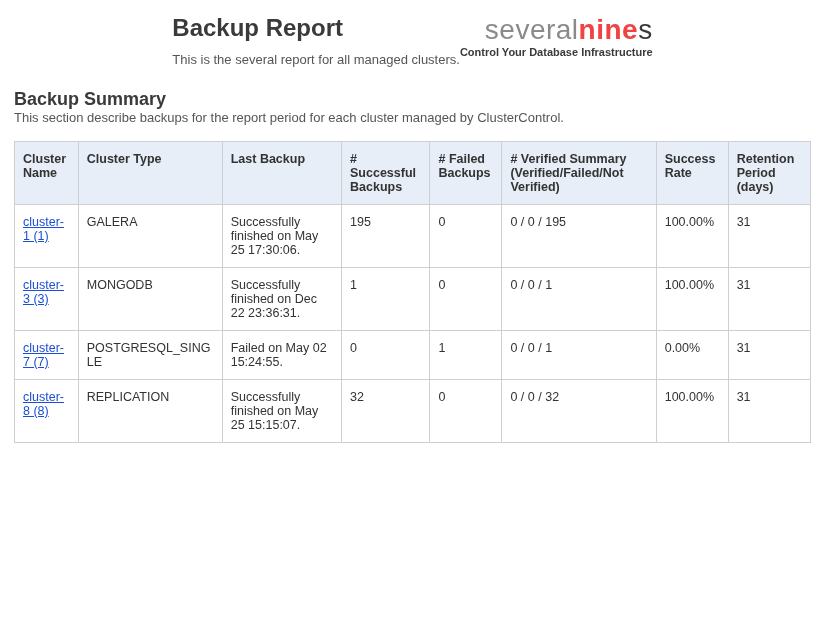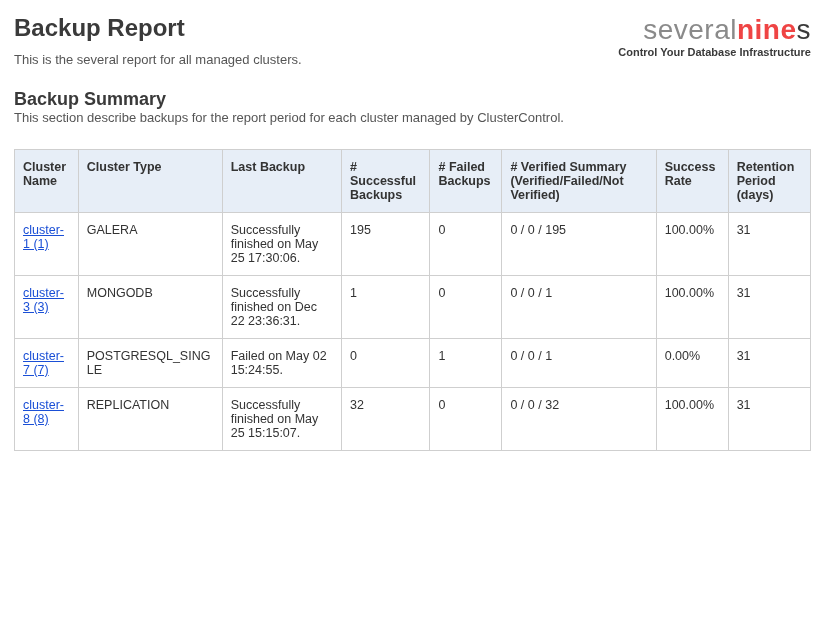--- a/index.html
+++ b/index.html
@@ -6,21 +6,21 @@
   body {
     margin: 0;
     padding: 10px 14px;
     font-family: "Segoe UI", "Lucida Grande", Verdana, Arial, sans-serif;
     color: #444;
     background: #fff;
     width: 825px;
   }
   .header-row {
     display: flex;
-    justify-content: space-between;
+    justify-content: center;
     align-items: flex-start;
   }
   h1 {
     font-size: 24px;
     font-weight: 700;
     margin: 4px 0 10px 0;
     color: #3a3a3a;
   }
   .subtitle {
     font-size: 13px;
@@ -29,21 +29,21 @@
   }
   h2 {
     font-size: 18px;
     font-weight: 700;
     margin: 4px 0 0 0;
     color: #3a3a3a;
   }
   .section-desc {
     font-size: 13px;
     color: #555;
-    margin: 0 0 24px 0;
+    margin: 0 0 16px 0;
   }
   .brand {
     text-align: right;
     padding-top: 6px;
   }
   .brand-logo {
     font-family: "Segoe UI", Arial, sans-serif;
     font-size: 28px;
     letter-spacing: 0.5px;
     color: #8a8a8a;

